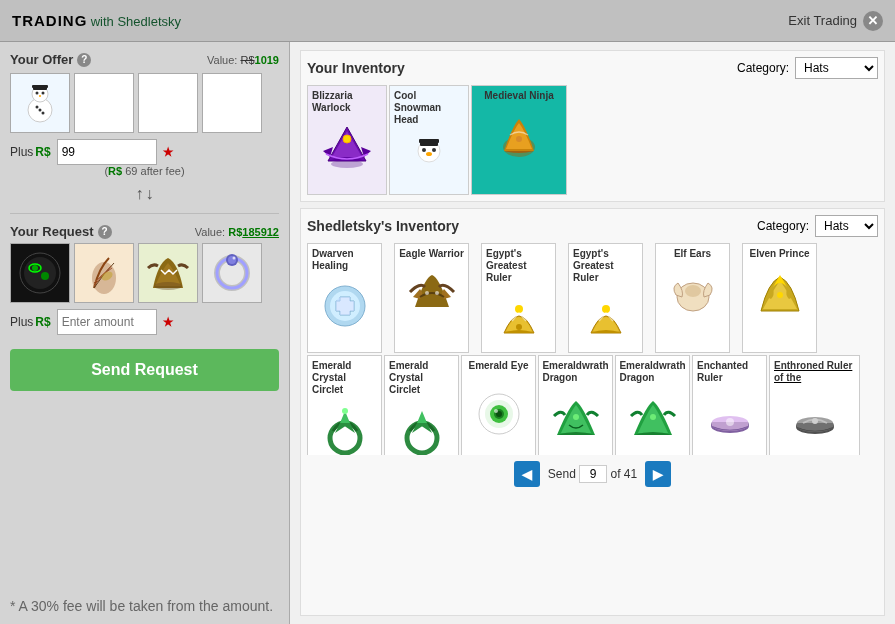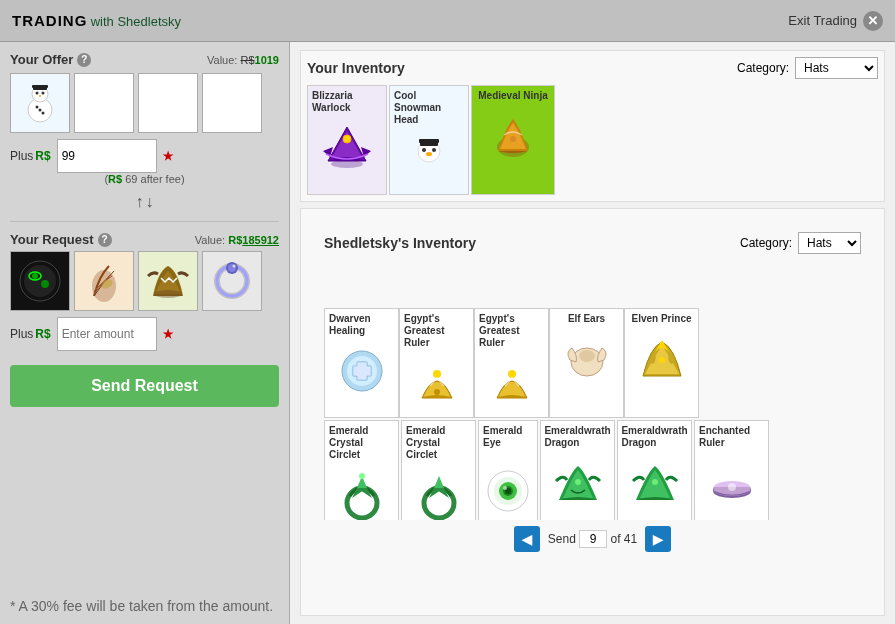--- a/index.html
+++ b/index.html
@@ -120,21 +120,21 @@
     }
     .plus-label {
       display: flex;
       align-items: center;
       gap: 2px;
     }
     .rs-green { color: #007700; font-weight: bold; }
 
     .robux-input {
       width: 100px;
-      height: 34px;
+      height: 26px;
       border: 1px solid #aaa;
       padding: 2px 4px;
       font-size: 12px;
     }
     .star {
       color: #cc0000;
       font-weight: bold;
     }
 
     .fee-note {
@@ -228,21 +228,21 @@
       background: #f8f8f8;
       border: 1px solid #ddd;
       padding: 6px;
       flex: 0 0 auto;
     }
 
     
     .shed-inv-section {
       background: #f8f8f8;
       border: 1px solid #ddd;
-      padding: 23px;
+      padding: 6px;
       flex: 1;
       overflow: hidden;
       display: flex;
       flex-direction: column;
     }
 
     .shed-inv-header-row {
       display: flex;
       align-items: center;
       justify-content: space-between;
@@ -496,21 +496,21 @@
               <circle cx="29" cy="20" r="11" fill="white" stroke="#ddd" stroke-width="1"></circle>
               <rect x="20" y="11" width="18" height="4" fill="#222" rx="1"></rect>
               <rect x="19" y="8" width="20" height="4" fill="#222" rx="1"></rect>
               <circle cx="24" cy="19" r="2" fill="#333"></circle>
               <circle cx="34" cy="19" r="2" fill="#333"></circle>
               <ellipse cx="29" cy="23" rx="3" ry="2" fill="orange"></ellipse>
             </svg>
           </div>
         </div>
 
-        <div class="inv-item" style="background:#84cc16;width:84px;">
+        <div class="inv-item" style="background:#14b8a6;width:96px;">
           <div class="inv-item-name">Medieval Ninja</div>
           <div class="inv-item-img">
             <svg width="58" height="58" viewBox="0 0 58 58">
               <ellipse cx="29" cy="40" rx="16" ry="10" fill="#8B6914" opacity="0.5"></ellipse>
               <path d="M14,44 Q22,20 29,12 Q36,20 44,44 Z" fill="#c8820a"></path>
               <path d="M16,42 Q24,22 29,16 Q34,22 42,42 Z" fill="#e8a020"></path>
               <path d="M14,44 Q29,48 44,44" fill="#a06010"></path>
               <circle cx="29" cy="32" r="3" fill="#d08030" opacity="0.7"></circle>
               <path d="M20,28 Q29,22 38,28" stroke="#fff" stroke-width="1.5" fill="none" opacity="0.5"></path>
             </svg>
@@ -525,34 +525,49 @@
         <div class="category-row">
           <span>Category:</span>
           <select class="category-select">
             <option>Hats</option>
             <option>Faces</option>
             <option>Gear</option>
           </select>
         </div>
       </div>
 
-      <div style="display:flex;gap:0;flex-wrap:wrap;overflow:hidden;max-height:180px;margin-top:48px;">
+      <div style="display:flex;gap:12px;flex-wrap:wrap;overflow:hidden;max-height:180px;">
 
         <div class="inv-item" style="width:75px;min-height:85px;">
           <div class="inv-item-name">Dwarven Healing</div>
           <div class="inv-item-img">
             <svg width="54" height="54" viewBox="0 0 54 54">
               <circle cx="27" cy="27" r="20" fill="#b0d8f0" stroke="#80b0d0" stroke-width="1"></circle>
               <circle cx="27" cy="27" r="15" fill="#d0eeff"></circle>
               <path d="M22,18 L32,18 L32,22 L36,22 L36,32 L32,32 L32,36 L22,36 L22,32 L18,32 L18,22 L22,22 Z" fill="white" stroke="#80b0d0" stroke-width="1"></path>
               <path d="M22,18 L32,18 L32,22 L36,22 L36,32 L32,32 L32,36 L22,36 L22,32 L18,32 L18,22 Z" fill="#c0d8ff" opacity="0.6"></path>
             </svg>
           </div>
         </div>
 
+        <div class="inv-item" style="width:75px;min-height:85px;">
+          <div class="inv-item-name">Eagle Warrior</div>
+          <div class="inv-item-img">
+            <svg width="54" height="54" viewBox="0 0 54 54">
+              <path d="M10,40 Q20,10 27,8 Q34,10 44,40 Z" fill="#8B6914"></path>
+              <path d="M5,25 Q15,15 20,20" stroke="#654321" stroke-width="3" fill="none"></path>
+              <path d="M49,25 Q39,15 34,20" stroke="#654321" stroke-width="3" fill="none"></path>
+              <path d="M8,30 L15,22 Q20,28 15,32 Z" fill="#a07020"></path>
+              <path d="M46,30 L39,22 Q34,28 39,32 Z" fill="#a07020"></path>
+              <path d="M15,30 Q27,22 39,30" stroke="#5a4010" stroke-width="2" fill="none"></path>
+              <circle cx="22" cy="26" r="2" fill="#fff" opacity="0.6"></circle>
+              <circle cx="32" cy="26" r="2" fill="#fff" opacity="0.6"></circle>
+            </svg>
+          </div>
+        </div>
 
 
         <div class="inv-item" style="width:75px;min-height:85px;">
           <div class="inv-item-name">Egypt's Greatest Ruler</div>
           <div class="inv-item-img">
             <svg width="54" height="54" viewBox="0 0 54 54">
               <path d="M12,42 Q27,8 42,42 Z" fill="#d4aa20" stroke="#b08000" stroke-width="1"></path>
               <path d="M14,40 Q27,12 40,40 Z" fill="#e8c030"></path>
               <circle cx="27" cy="18" r="4" fill="#ffd700"></circle>
               <path d="M12,42 Q27,36 42,42" fill="#c09000"></path>
@@ -624,21 +639,21 @@
             <svg width="54" height="54" viewBox="0 0 54 54">
               <circle cx="27" cy="35" r="15" fill="none" stroke="#2d8a40" stroke-width="5"></circle>
               <path d="M15,28 Q27,10 39,28" stroke="#1a6a28" stroke-width="3" fill="none"></path>
               <polygon points="27,8 22,20 32,20" fill="#40c060"></polygon>
               <polygon points="22,20 17,30 32,20" fill="#2a9040"></polygon>
               <polygon points="32,20 37,30 22,20" fill="#2a9040"></polygon>
             </svg>
           </div>
         </div>
 
-        <div class="inv-item" style="width:60px;min-height:85px;gap:8px;">
+        <div class="inv-item" style="width:75px;min-height:85px;gap:8px;">
           <div class="inv-item-name">Emerald Eye</div>
           <div class="inv-item-img">
             <svg width="54" height="54" viewBox="0 0 54 54">
               <circle cx="27" cy="27" r="20" fill="white" stroke="#ccc" stroke-width="1"></circle>
               <circle cx="27" cy="27" r="14" fill="#e8f8e8"></circle>
               <circle cx="27" cy="27" r="9" fill="#40c040"></circle>
               <circle cx="27" cy="27" r="5" fill="#1a8020"></circle>
               <circle cx="27" cy="27" r="3" fill="#0a5010"></circle>
               <circle cx="24" cy="24" r="2" fill="white" opacity="0.6"></circle>
             </svg>

